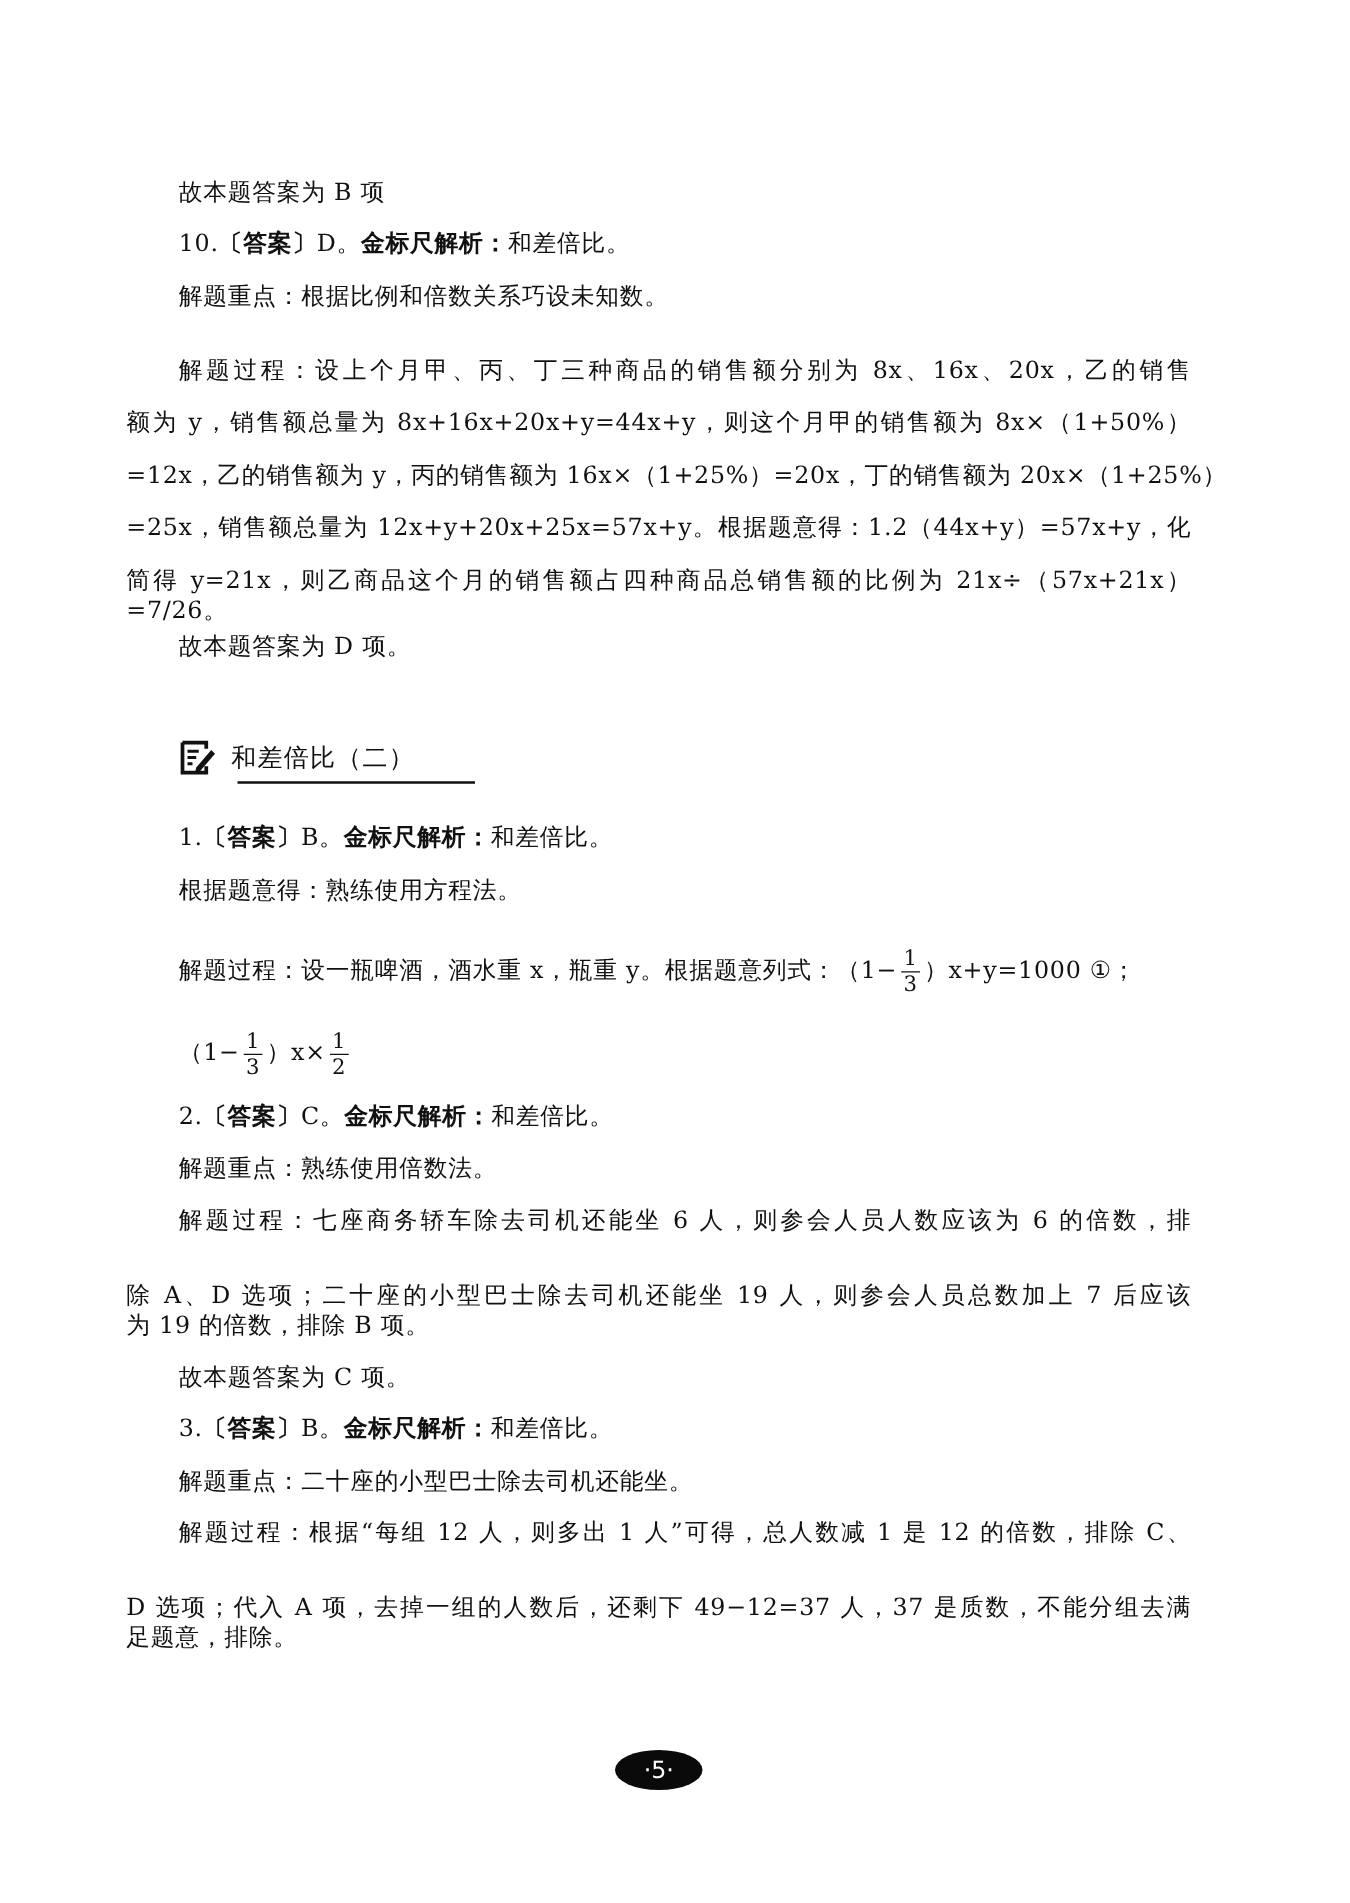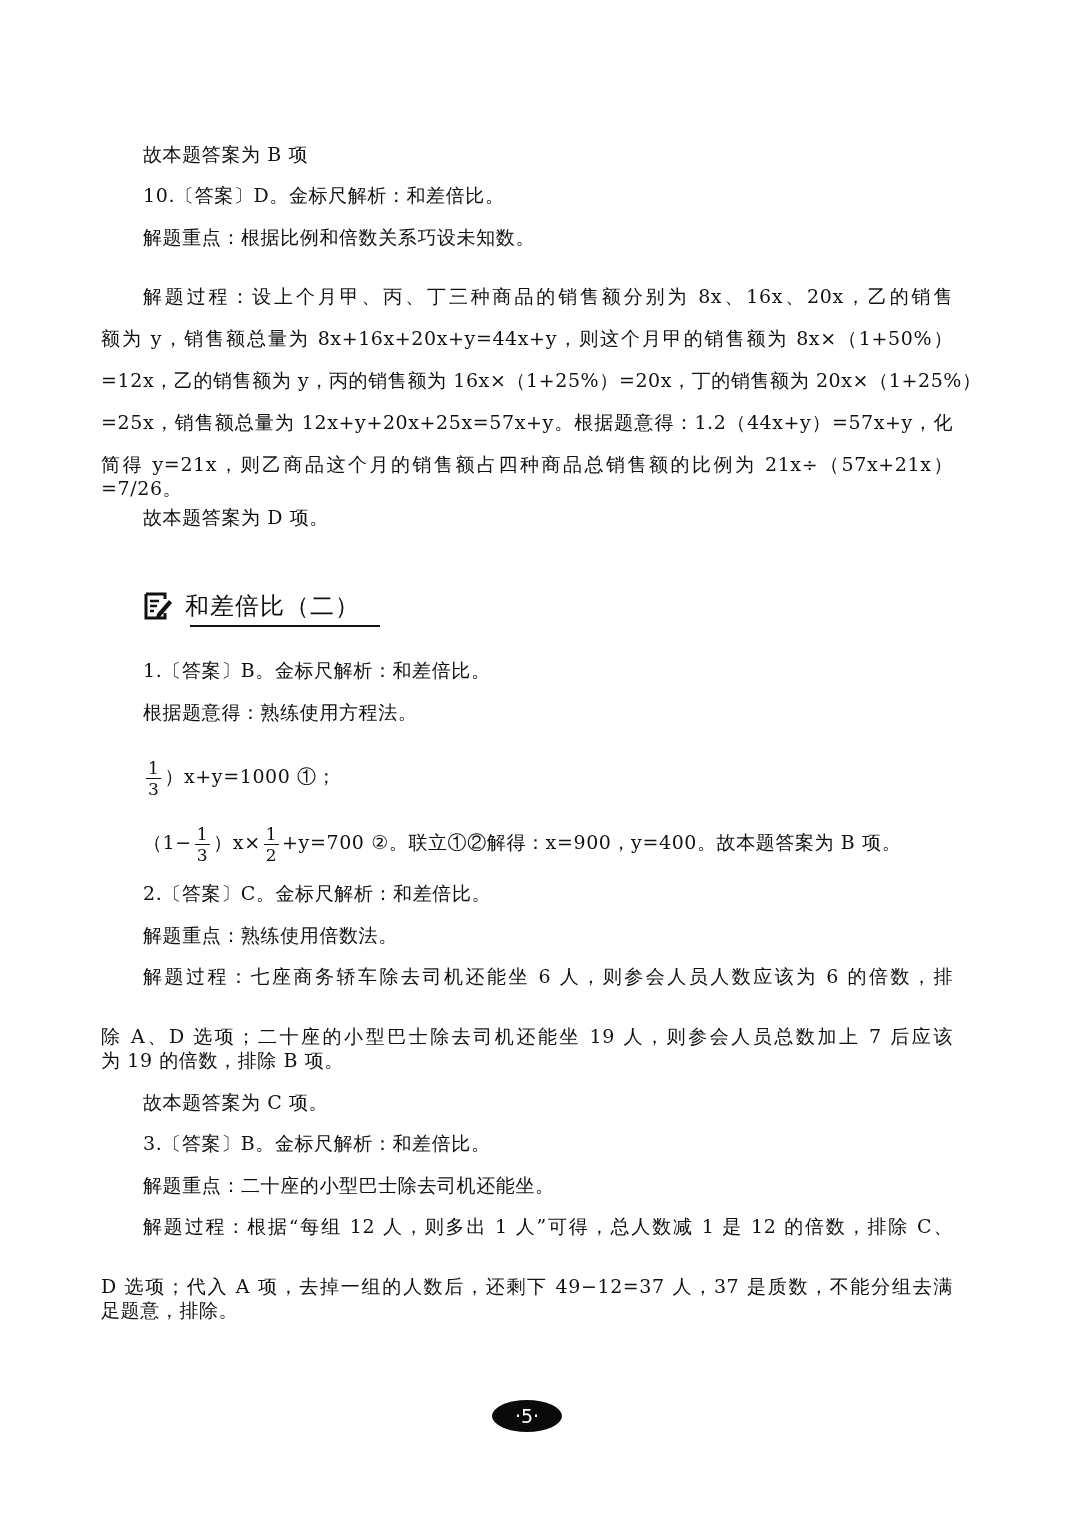--- a/index.html
+++ b/index.html
@@ -8,34 +8,34 @@
     font-family: "DejaVu Serif", "Liberation Serif", serif;
     color: #111111;
   }
   .line {
     position: absolute; left: 0; white-space: nowrap;
     font-size: 19px; line-height: 28px; letter-spacing: 0.6px;
   }
   .indent { left: 143px; }
   .full { left: 101px; width: 852px; margin-top: 18px; }
   .justify { text-align: justify; text-align-last: justify; }
-  .bold { font-family: "DejaVu Sans", "Liberation Sans", sans-serif; font-weight: normal; }
+  .bold { font-family: "DejaVu Sans", "Liberation Sans", sans-serif; font-weight: bold; }
   .frac {
     display: inline-flex; flex-direction: column; align-items: center;
     vertical-align: middle; font-size: 17px; line-height: 20px; margin: 0 3px;
   }
   .frac .num { border-bottom: 1.5px solid #111; padding: 0 2px; }
   .section-title {
     position: absolute; left: 143px; top: 586px; height: 40px;
     display: flex; align-items: center;
   }
   .section-title .icon { width: 30px; height: 30px; margin-right: 12px; }
   .section-title .txt {
     font-family: "DejaVu Sans", "Liberation Sans", sans-serif;
-    font-size: 24px; letter-spacing: 1px;
+    font-size: 20px; letter-spacing: 1px;
   }
   .section-rule {
     position: absolute; left: 190px; top: 625px; width: 190px; height: 2px; background: #111;
   }
   .page-num {
     position: absolute; left: 492px; top: 1400px; width: 70px; height: 32px;
     background: #0a0a0a; border-radius: 50%;
     color: #fff; font-family: "DejaVu Sans", "Liberation Sans", sans-serif;
     font-size: 19px; display: flex; align-items: center; justify-content: center;
   }
@@ -69,34 +69,34 @@
   <span class="txt">和差倍比（二）</span>
 </div>
 <div class="section-rule"></div>
 
 <div class="line indent" style="top:656px">
   <span>1.</span><span class="bold">〔答案〕</span><span>B。</span><span class="bold">金标尺解析：</span><span>和差倍比。</span>
 </div>
 <div class="line indent" style="top:698px">根据题意得：熟练使用方程法。</div>
 
 <div class="line indent" style="top:756px; line-height:40px">
-  <span class="frac">
+  <span>解题过程：设一瓶啤酒，酒水重 x，瓶重 y。根据题意列式：（1−</span><span class="frac">
       <span class="num">1</span>
       <span>3</span>
     </span><span>）x+y=1000 ①；</span>
 </div>
 
 <div class="line indent" style="top:822px; line-height:40px">
   <span>（1−</span><span class="frac">
       <span class="num">1</span>
       <span>3</span>
     </span><span>）x×</span><span class="frac">
       <span class="num">1</span>
       <span>2</span>
-    </span><span>+y=700 ②。联立①②解得：x=900，y=400。故本题答案为 B 项。</span>
+    </span>
 </div>
 
 <div class="line indent" style="top:879px">
   <span>2.</span><span class="bold">〔答案〕</span><span>C。</span><span class="bold">金标尺解析：</span><span>和差倍比。</span>
 </div>
 <div class="line indent" style="top:921px">解题重点：熟练使用倍数法。</div>
 <div class="line justify" style="top:962px; left:143px; width:810px">解题过程：七座商务轿车除去司机还能坐 6 人，则参会人员人数应该为 6 的倍数，排</div>
 <div class="line full justify" style="top:1004px">除 A、D 选项；二十座的小型巴士除去司机还能坐 19 人，则参会人员总数加上 7 后应该</div>
 <div class="line" style="top:1046px; left:101px">为 19 的倍数，排除 B 项。</div>
 <div class="line indent" style="top:1088px">故本题答案为 C 项。</div>

